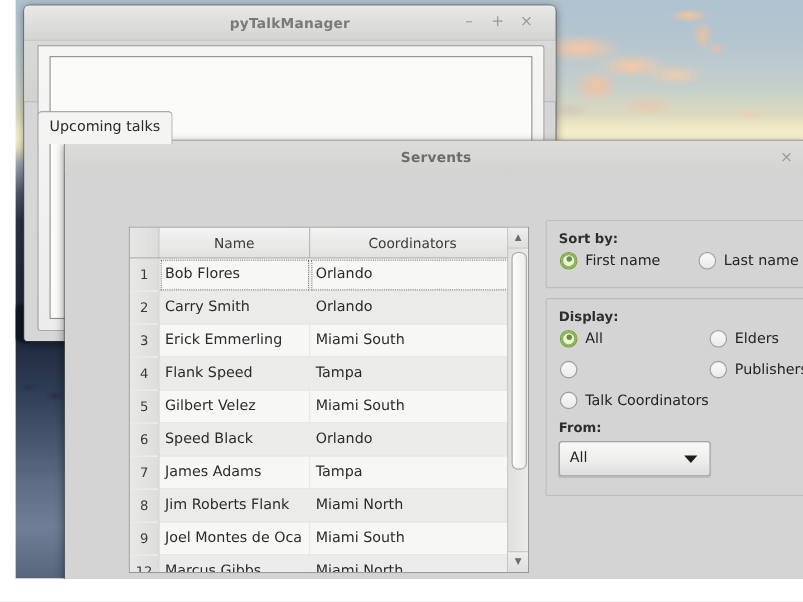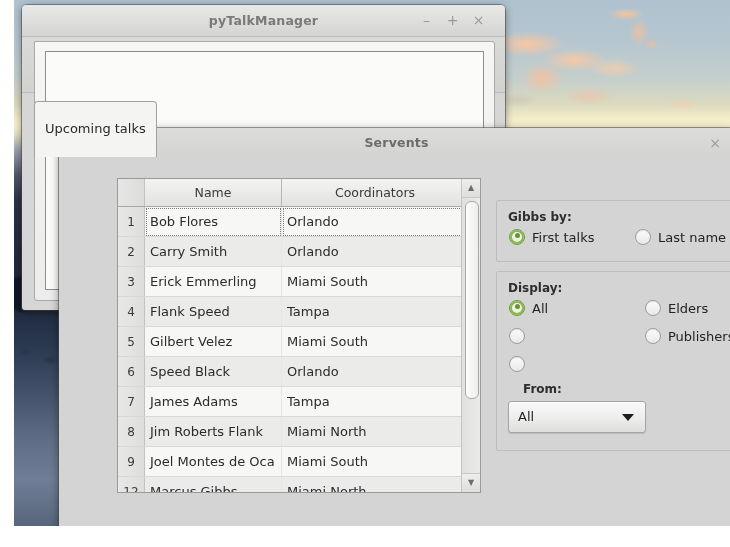--- a/index.html
+++ b/index.html
@@ -74,40 +74,40 @@
 
   
   #mainwin{left:8px;top:5px;width:483px;height:305px;}
   #toolbar{height:55px;display:flex;align-items:center;padding:0 10px;
     background:linear-gradient(to bottom,#d9d9d7 0%,#d2d2d0 100%);
     border-bottom:1px solid #b9b9b9;}
   .tbitem{width:50px;height:48px;display:flex;align-items:center;justify-content:center;}
   .tbspacer{flex:1 1 auto;}
 
   #tabstrip{position:relative;height:28px;margin:8px 0 0 12px;}
-  .tab{position:absolute;top:2px;height:26px;padding:13px 10px;line-height:25px;
+  .tab{position:absolute;top:2px;height:26px;padding:0 10px;line-height:25px;
     font-size:13px;color:#2a2a2a;border:1px solid #a9a9a9;border-bottom:none;
     border-radius:4px 4px 0 0;
     background:linear-gradient(to bottom,#e2e2e0 0%,#d2d2d0 100%);}
   .tab.sel{top:0;height:29px;line-height:28px;background:#f4f4f2;border-color:#a0a0a0;z-index:3;}
   #tabpage{position:absolute;left:12px;top:36px;right:10px;bottom:9px;
     background:linear-gradient(to bottom,#f6f6f4,#ececeb);border:1px solid #a9a9a9;border-radius:0 3px 3px 3px;}
   #tabpage-inner{position:absolute;left:10px;top:9px;right:10px;bottom:10px;border:1px solid #8e8e8e;background:#fbfbfa;}
 
   
   #dialog{left:45px;top:128px;width:675px;height:405px;background:#d4d4d4;}
   #dlg-title{height:30px;position:relative;border-radius:4px 4px 0 0;
     background:linear-gradient(to bottom,#dcdcda 0%,#d3d3d1 100%);}
   #dlg-title .title-text{line-height:30px;color:#6c6c6c;}
   #dlg-close{position:absolute;right:10px;top:6px;width:18px;height:18px;
     text-align:center;line-height:18px;font-size:14px;color:#9b9b9b;}
   #dlg-body{position:absolute;left:0;right:0;top:30px;bottom:0;}
 
   
-  #tablebox{position:absolute;left:58px;top:20px;width:362px;height:313px;
+  #tablebox{position:absolute;left:58px;top:48px;width:362px;height:313px;
     border:1px solid #9a9a9a;background:#fff;overflow:hidden;}
   table{border-collapse:collapse;width:343px;table-layout:fixed;font-size:13px;color:#2b2b2b;}
   th{height:25px;font-weight:normal;font-size:12.5px;color:#3b3b3b;text-align:center;
      border-right:1px solid #b4b4b4;border-bottom:1px solid #a8a8a8;
      background:linear-gradient(to bottom,#f3f3f1 0%,#e2e2e0 100%);}
   td{height:29px;padding:0 5px;border-bottom:1px solid #d8d8d8;overflow:hidden;white-space:nowrap;}
   .c-idx{width:24px;text-align:center;font-size:12px;color:#3a3a3a;
      background:linear-gradient(to right,#e6e6e4,#dcdcda);border-right:1px solid #c2c2c0;}
   .c-name{width:134px;}
   .c-cong{width:184px;border-left:1px solid #e6e6e4;}
@@ -357,24 +357,24 @@
         </table>
 
         <div id="vscroll">
           <div class="sb-arrow" id="sb-up">▲</div>
           <div id="sb-thumb"></div>
           <div class="sb-arrow" id="sb-down">▼</div>
         </div>
       </div>
 
       <div class="group" id="grp-sort">
-        <div class="grp-label" style="position:absolute;left:11px;top:9px">Gibbs by:</div>
+        <div class="grp-label" style="position:absolute;left:11px;top:9px">Sort by:</div>
         <div class="radio-row" style="left:12px;top:28px">
           <span class="radio on"></span>
-          <span class="rlabel">First talks</span>
+          <span class="rlabel">First name</span>
         </div>
         <div class="radio-row" style="left:138px;top:28px">
           <span class="radio"></span>
           <span class="rlabel">Last name</span>
         </div>
       </div>
 
       <div class="group" id="grp-display">
         <div class="grp-label" style="position:absolute;left:11px;top:9px">Display:</div>
         <div class="radio-row" style="left:12px;top:28px">
@@ -387,22 +387,23 @@
         </div>
         <div class="radio-row" style="left:12px;top:56px">
           <span class="radio"></span>
         </div>
         <div class="radio-row" style="left:148px;top:56px">
           <span class="radio"></span>
           <span class="rlabel">Publishers</span>
         </div>
         <div class="radio-row" style="left:12px;top:84px">
           <span class="radio"></span>
-        </div>
-        <div class="grp-label" style="position:absolute;left:26px;top:110px">From:</div>
+          <span class="rlabel">Talk Coordinators</span>
+        </div>
+        <div class="grp-label" style="position:absolute;left:11px;top:110px">From:</div>
         <div class="combo" style="left:11px;top:129px;width:136px">
           <span class="cv">All</span>
           <span class="carrow"></span>
         </div>
       </div>
 
     </div>
   </div>
 
 </div>

